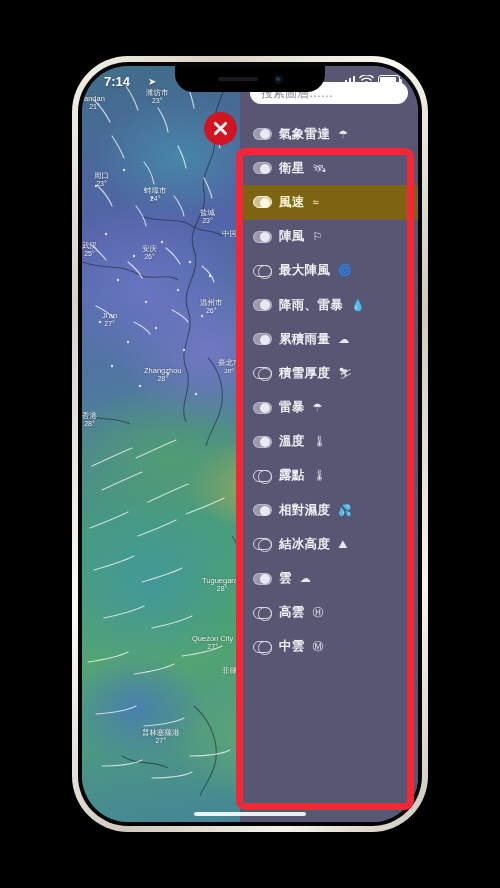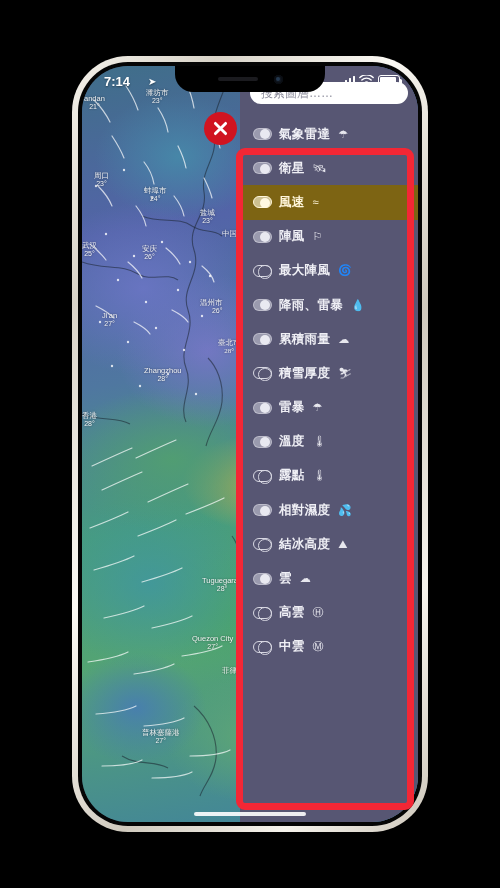--- a/index.html
+++ b/index.html
@@ -264,24 +264,24 @@
 
       <div id="cityLayer">
           <div class="city" style="left: 2px; top: 28px;"><span>andan</span><span class="t">21°</span></div>
           <div class="city" style="left: 64px; top: 22px;"><span>潍坊市</span><span class="t">23°</span></div>
           <div class="city" style="left: 12px; top: 105px;"><span>周口</span><span class="t">23°</span></div>
           <div class="city" style="left: 62px; top: 120px;"><span>蚌埠市</span><span class="t">24°</span></div>
           <div class="city" style="left: 118px; top: 142px;"><span>盐城</span><span class="t">23°</span></div>
           <div class="city" style="left: 0px; top: 175px;"><span>武汉</span><span class="t">25°</span></div>
           <div class="city" style="left: 60px; top: 178px;"><span>安庆</span><span class="t">26°</span></div>
           <div class="city" style="left: 140px; top: 163px;"><span>中国上</span><span class="t"></span></div>
-          <div class="city" style="left: 118px; top: 232px; text-align: right;"><span>温州市</span><span class="t">26°</span></div>
+          <div class="city" style="left: 118px; top: 232px;"><span>温州市</span><span class="t">26°</span></div>
           <div class="city" style="left: 20px; top: 245px;"><span>Ji'an</span><span class="t">27°</span></div>
           <div class="city" style="left: 62px; top: 300px;"><span>Zhangzhou</span><span class="t">28°</span></div>
-          <div class="city" style="left: 136px; top: 272px; font-family: Liberation Serif, serif;"><span>臺北市</span><span class="t">28°</span></div>
+          <div class="city" style="left: 136px; top: 292px; font-family: Liberation Serif, serif;"><span>臺北市</span><span class="t">28°</span></div>
           <div class="city" style="left: 0px; top: 345px;"><span>香港</span><span class="t">28°</span></div>
           <div class="city" style="left: 138px; top: 418px; padding-left: 40px;"><span>Ithav</span><span class="t"></span></div>
           <div class="city" style="left: 120px; top: 510px;"><span>Tuguegarao</span><span class="t">28°</span></div>
           <div class="city" style="left: 110px; top: 568px;"><span>Quezon City</span><span class="t">27°</span></div>
           <div class="city" style="left: 140px; top: 600px;"><span>菲律賓</span><span class="t"></span></div>
           <div class="city" style="left: 60px; top: 662px;"><span>普林塞薩港</span><span class="t">27°</span></div>
         </div>
 
       <div class="windy-menu" id="windyMenu">
           <div class="wm-row">

